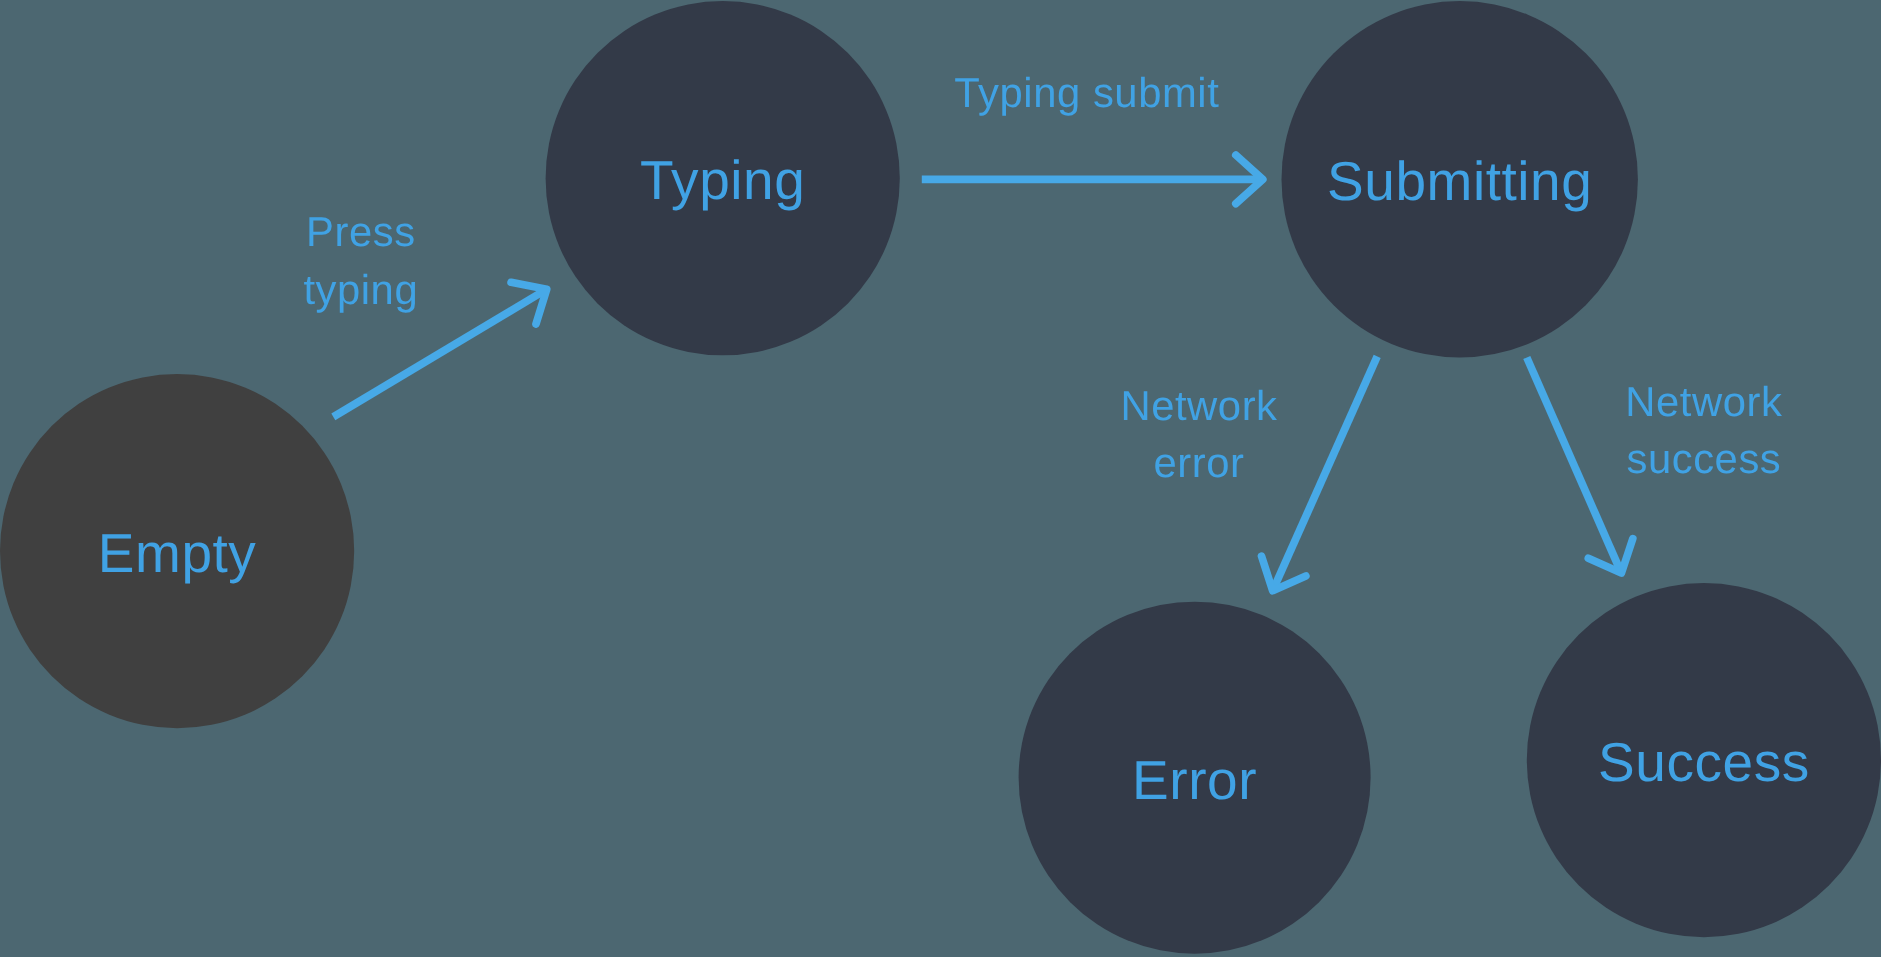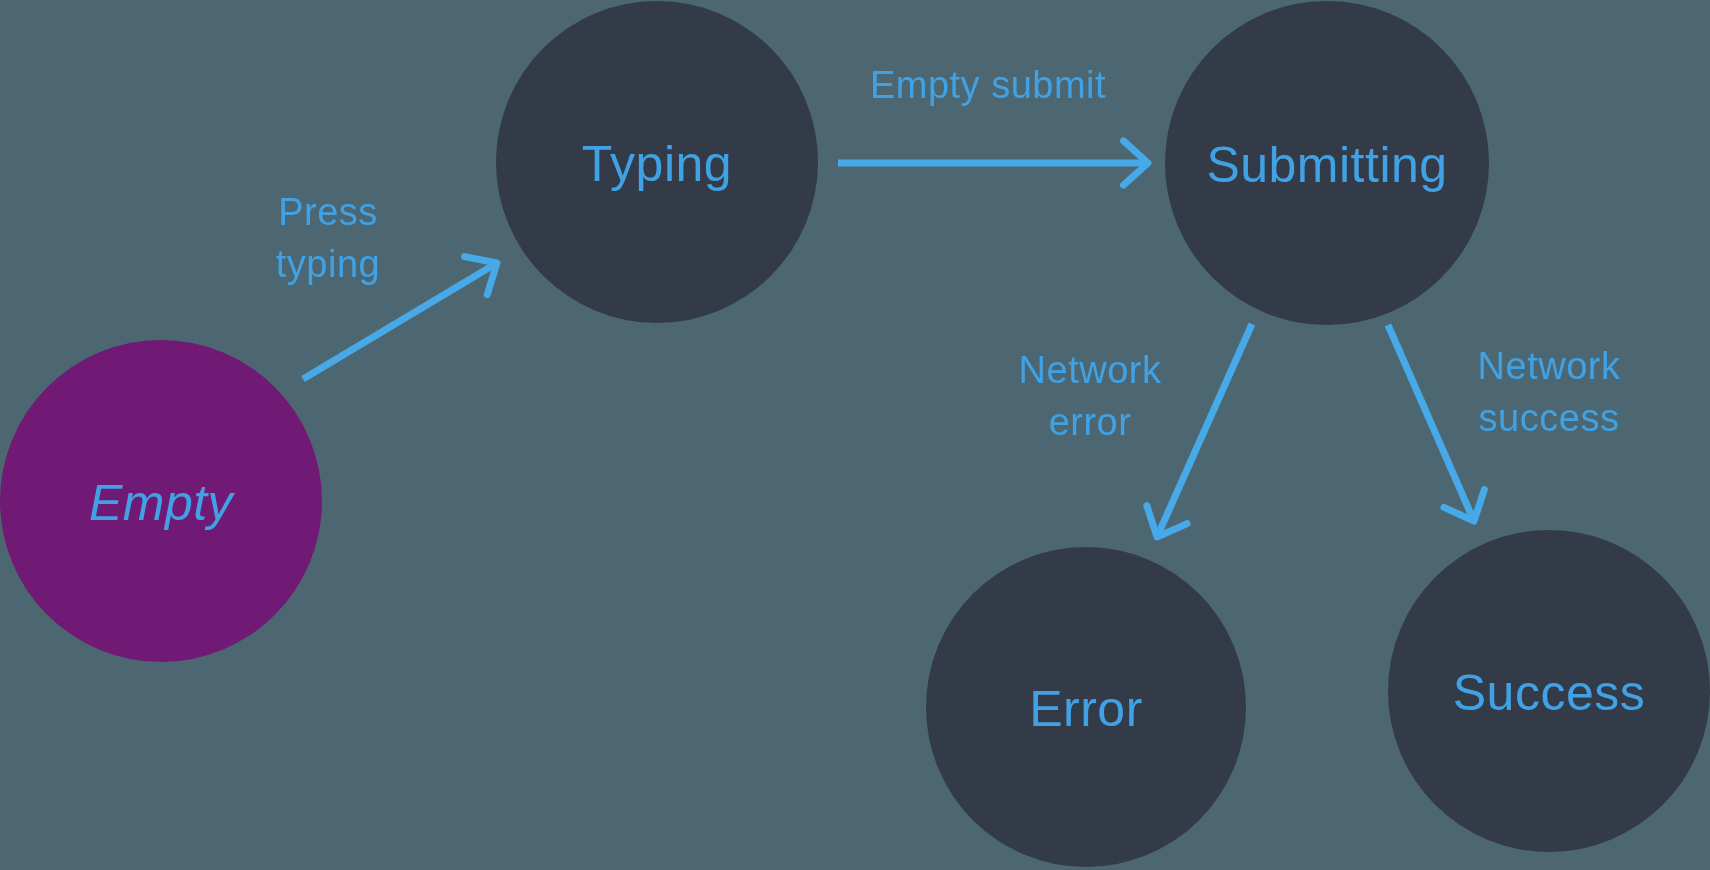--- a/index.html
+++ b/index.html
@@ -76,21 +76,21 @@
       <g>
         <line x1="1252" y1="324" x2="1157" y2="537" stroke="#47A9E7" stroke-width="7" stroke-linecap="butt"></line>
         <polyline points="1146.8228841846344,505.60849934009786 1157,537 1187.155736458063,523.597330166275" fill="none" stroke="#47A9E7" stroke-width="7" stroke-linecap="round" stroke-linejoin="round"></polyline>
       </g>
       <g>
         <line x1="1388" y1="325" x2="1474" y2="521" stroke="#47A9E7" stroke-width="7" stroke-linecap="butt"></line>
         <polyline points="1443.9258990216947,507.4151389279577 1474,521 1484.3668422222636,489.6706434419937" fill="none" stroke="#47A9E7" stroke-width="7" stroke-linecap="round" stroke-linejoin="round"></polyline>
       </g>
     </svg>
   <div class="nodes">
-      <div class="node" style="left: 0px; top: 340px; width: 322px; height: 322px; background: #701a75; font-style: italic;">
+      <div class="node" style="left: 0px; top: 340px; width: 322px; height: 322px; background: #404040;">
         <span class="node-label" style="color: rgb(64, 162, 228);">Empty</span>
       </div>
       <div class="node" style="left: 496px; top: 1px; width: 322px; height: 322px; background: rgb(51, 58, 72);">
         <span class="node-label" style="color: rgb(64, 162, 228);">Typing</span>
       </div>
       <div class="node" style="left: 1165px; top: 1px; width: 324px; height: 324px; background: rgb(51, 58, 72);">
         <span class="node-label" style="color: rgb(64, 162, 228);">Submitting</span>
       </div>
       <div class="node" style="left: 926px; top: 547px; width: 320px; height: 320px; background: rgb(51, 58, 72);">
         <span class="node-label" style="color: rgb(64, 162, 228);">Error</span>
@@ -98,21 +98,21 @@
       <div class="node" style="left: 1388px; top: 530px; width: 322px; height: 322px; background: rgb(51, 58, 72);">
         <span class="node-label" style="color: rgb(64, 162, 228);">Success</span>
       </div>
     </div>
   <div class="labels">
       <div class="edge-label" style="left: 328px; top: 238px; color: rgb(64, 162, 228);">
         <span>Press</span>
         <span>typing</span>
       </div>
       <div class="edge-label" style="left: 988px; top: 85px; color: rgb(64, 162, 228);">
-        <span>Empty submit</span>
+        <span>Typing submit</span>
       </div>
       <div class="edge-label" style="left: 1090px; top: 396px; color: rgb(64, 162, 228);">
         <span>Network</span>
         <span>error</span>
       </div>
       <div class="edge-label" style="left: 1549px; top: 392px; color: rgb(64, 162, 228);">
         <span>Network</span>
         <span>success</span>
       </div>
     </div>

